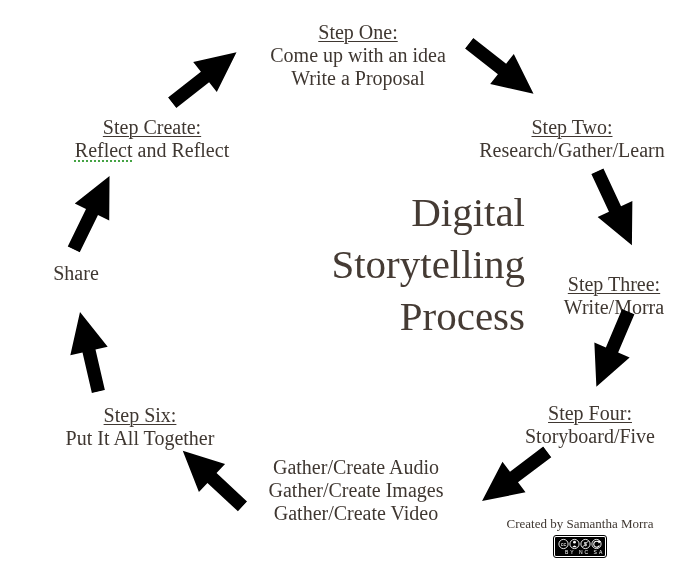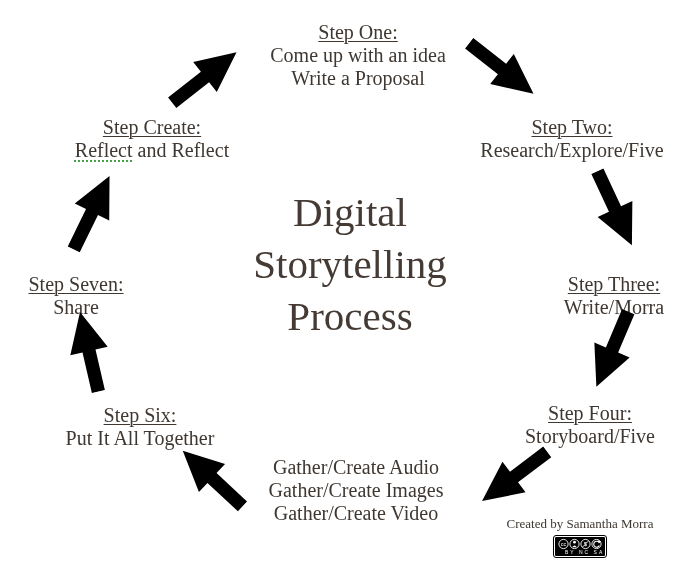--- a/index.html
+++ b/index.html
@@ -38,21 +38,21 @@
   .grammar-flag {
     text-decoration: underline dotted #44a344;
     text-decoration-thickness: 2px;
     text-underline-offset: 3px;
   }
 
   
   .title {
     position: absolute;
     left: 175px; top: 186px; width: 350px;
-    text-align: center;
+    text-align: right;
     font-size: 41px;
     line-height: 52px;
     color: #453b34;
   }
 
   
   .arrow { position: absolute; width: 84px; height: 50px; }
   .arrow polygon { fill: #000000; }
   #arrow-8-1 { left: 163px; top: 52px;  transform: rotate(-38deg); }
   #arrow-1-2 { left: 460px; top: 44px;  transform: rotate(38deg); }
@@ -103,21 +103,21 @@
 </div>
 
 <div class="step" id="step-one">
   <div class="heading">Step One:</div>
   <div>Come up with an idea</div>
   <div>Write a Proposal</div>
 </div>
 
 <div class="step" id="step-two">
   <div class="heading">Step Two:</div>
-  <div>Research/Explore/Five</div>
+  <div>Research/Gather/Learn</div>
 </div>
 
 <div class="step" id="step-three">
   <div class="heading">Step Three:</div>
   <div>Write/Morra</div>
 </div>
 
 <div class="step" id="step-four">
   <div class="heading">Step Four:</div>
   <div>Storyboard/Five</div>
@@ -128,21 +128,20 @@
   <div>Gather/Create Images</div>
   <div>Gather/Create Video</div>
 </div>
 
 <div class="step" id="step-six">
   <div class="heading">Step Six:</div>
   <div>Put It All Together</div>
 </div>
 
 <div class="step" id="step-seven">
-  <div class="heading">Step Seven:</div>
   <div>Share</div>
 </div>
 
 <div class="step" id="step-eight">
   <div class="heading">Step Create:</div>
   <div><span class="grammar-flag">Reflect</span><span> and Reflect</span></div>
 </div>
 
 <svg id="arrow-8-1" class="arrow" viewBox="0 0 100 60">
     <polygon points="0,22 50,22 50,7 98,30 50,53 50,38 0,38"></polygon>

